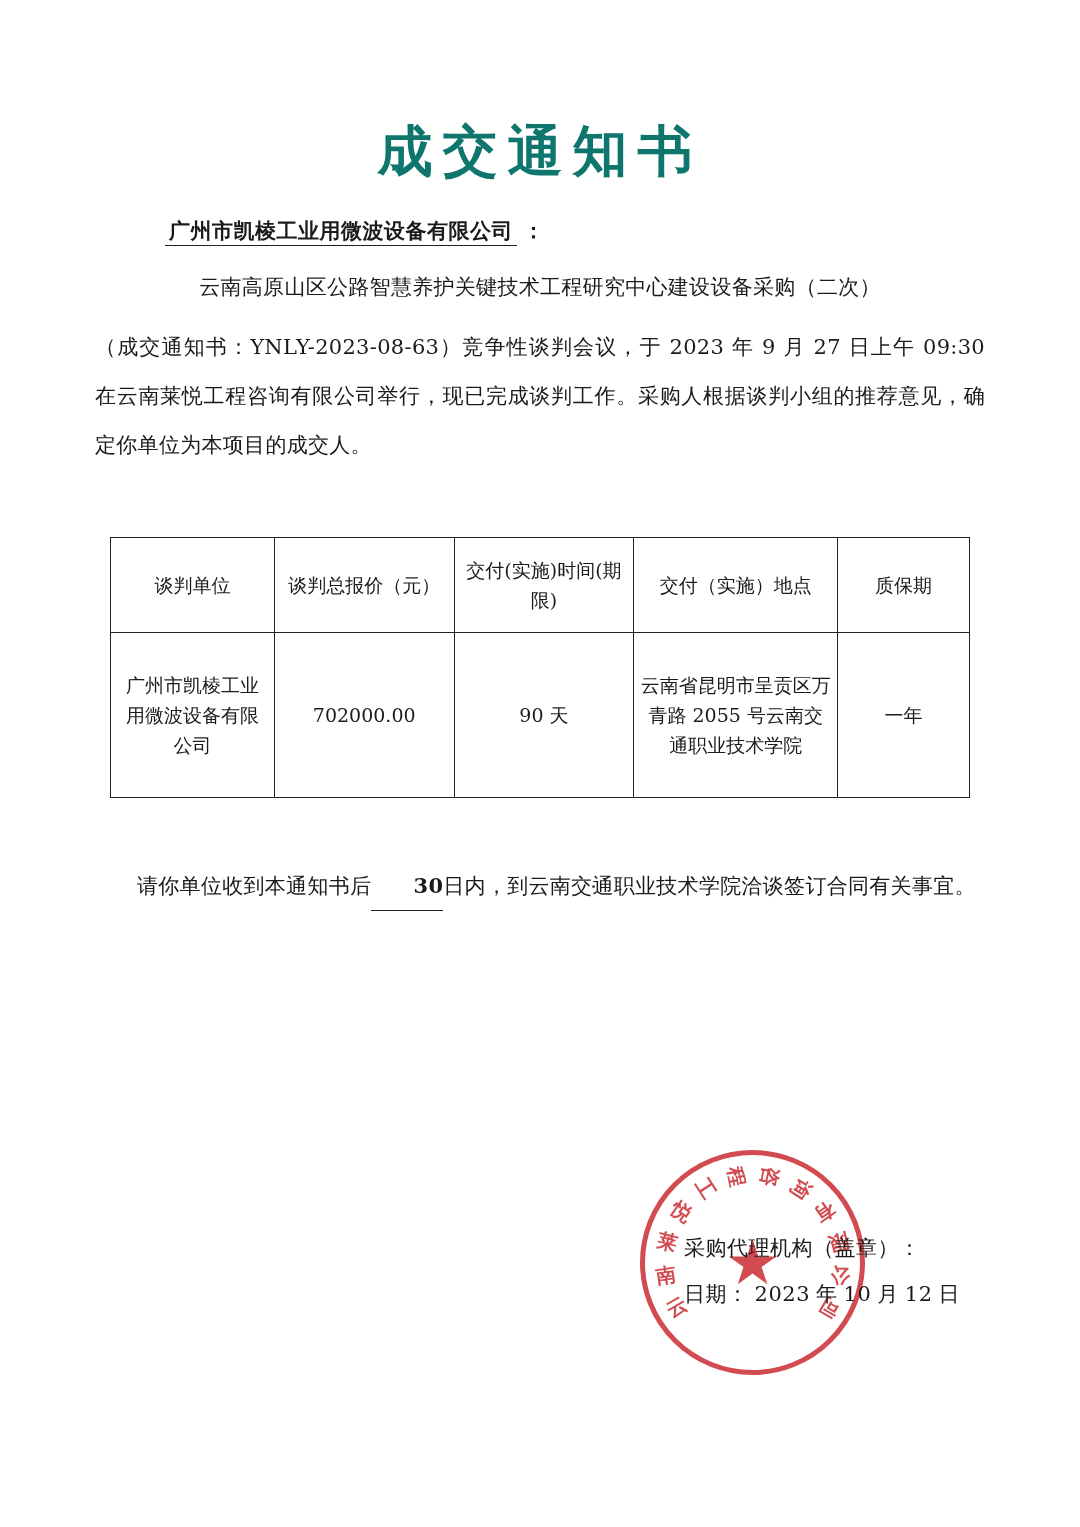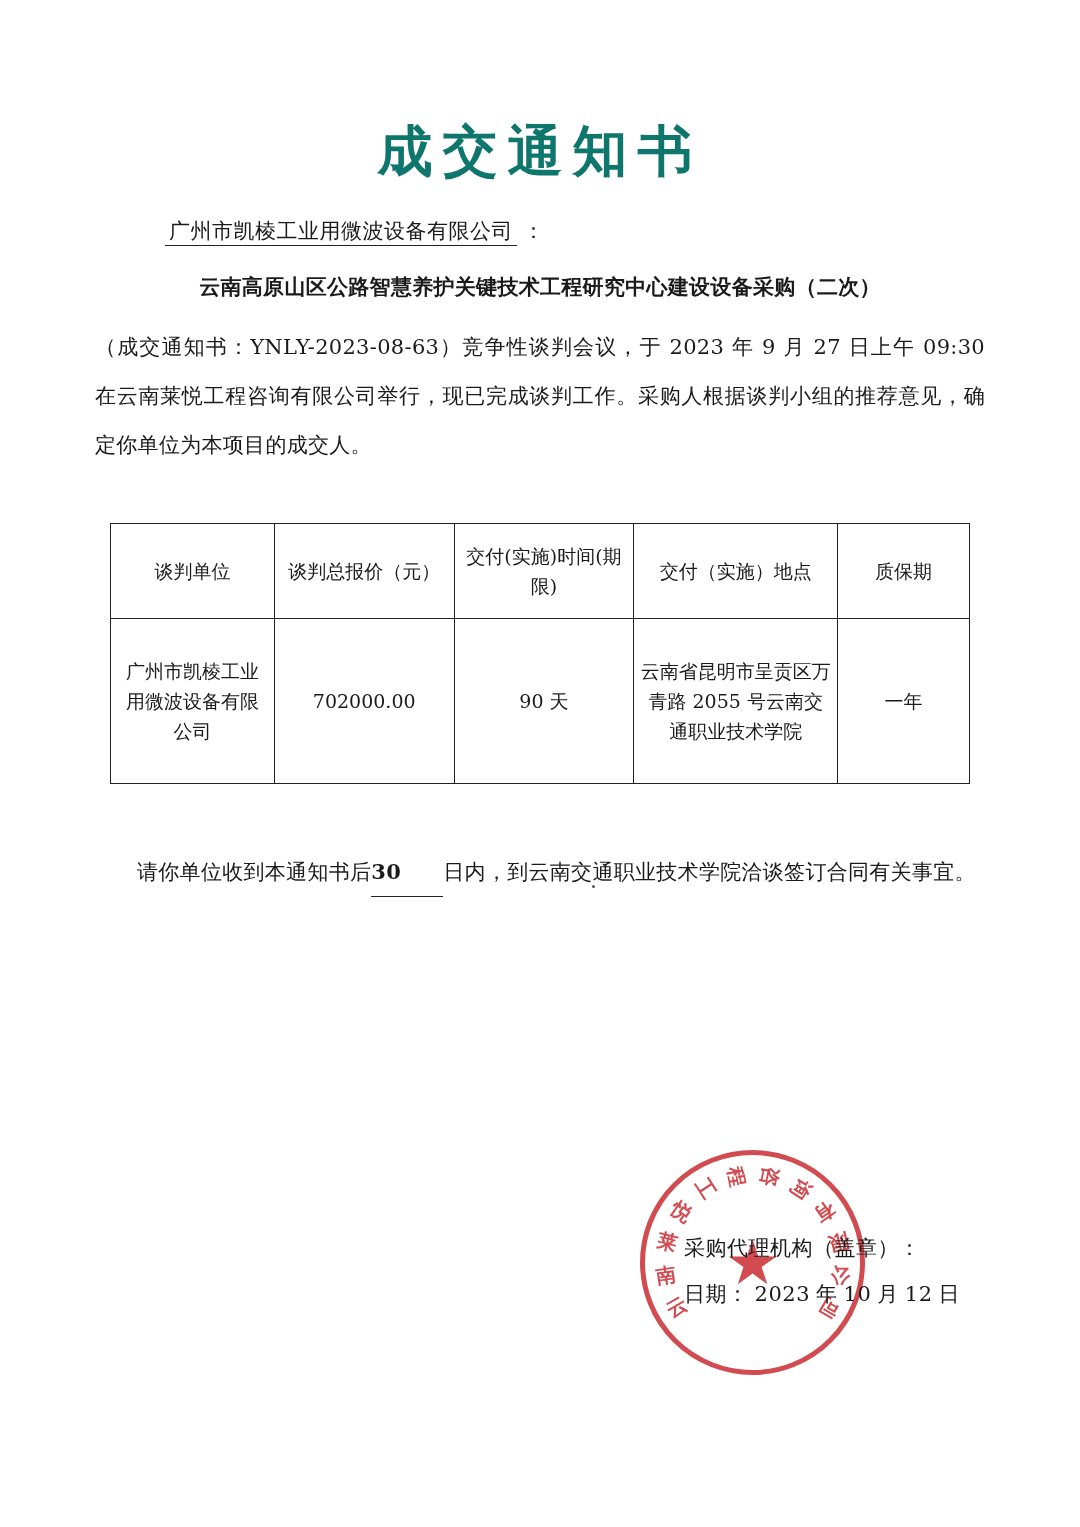--- a/index.html
+++ b/index.html
@@ -27,51 +27,51 @@
     font-size: 55px;
     font-weight: bold;
     letter-spacing: 10px;
     margin-top: 115px;
     margin-bottom: 28px;
     font-family: "DejaVu Serif", "Liberation Serif", serif;
     color: #0f766e;
   }
   .addressee {
     font-size: 21px;
-    font-weight: normal;
+    font-weight: bold;
     margin: 18px 0 0 70px;
     letter-spacing: 0.5px;
   }
   .addressee .name {
     border-bottom: 1.5px solid #222;
     padding: 0 4px 2px 4px;
   }
   .addressee .colon {
     margin-left: 6px;
   }
   .project-line {
     font-size: 21px;
-    font-weight: bold;
+    font-weight: normal;
     text-align: center;
     margin-top: 28px;
     letter-spacing: 0.3px;
   }
   .body-para {
     font-size: 21px;
     line-height: 49px;
     margin-top: 22px;
     text-align: justify;
     text-indent: 0;
     letter-spacing: 0.3px;
   }
   .body-para .proj-no {
     font-weight: normal;
   }
   .tbl-wrap {
-    margin-top: 48px;
+    margin-top: 62px;
     padding: 5px 15px;
   }
   table.award {
     border-collapse: collapse;
     width: 100%;
     table-layout: fixed;
   }
   table.award td, table.award th {
     border: 1.5px solid #222;
     text-align: center;
@@ -96,21 +96,21 @@
     font-size: 21px;
     line-height: 49px;
     margin-top: 58px;
     letter-spacing: 0.3px;
   }
   .closing .indent { display: inline-block; width: 42px; }
   .blank-num {
     display: inline-block;
     border-bottom: 1.8px solid #222;
     min-width: 72px;
-    text-align: left;
+    text-align: right;
     font-weight: bold;
   }
   .sign-block {
     position: absolute;
     right: 120px;
     top: 1110px;
     font-size: 21px;
     line-height: 46px;
     letter-spacing: 0.5px;
     text-align: left;

